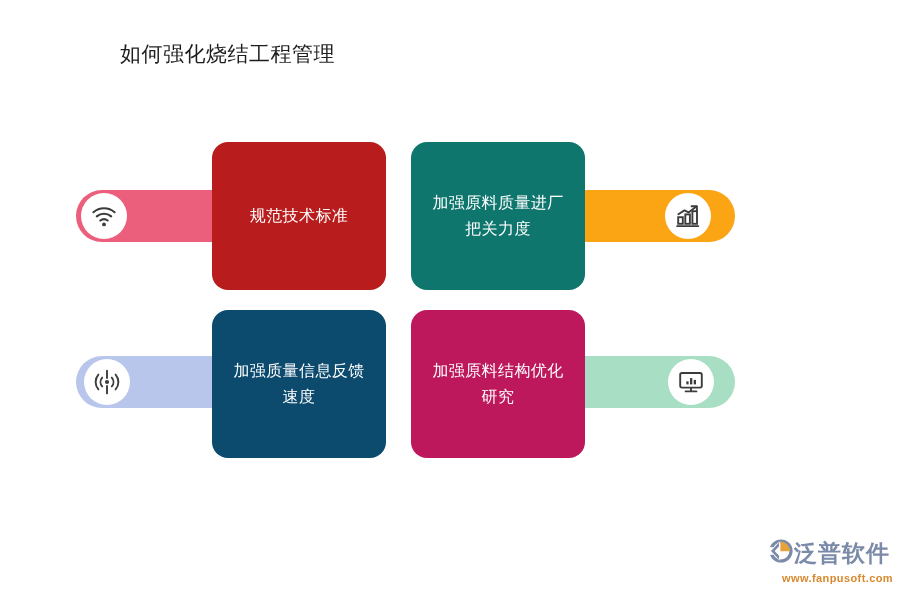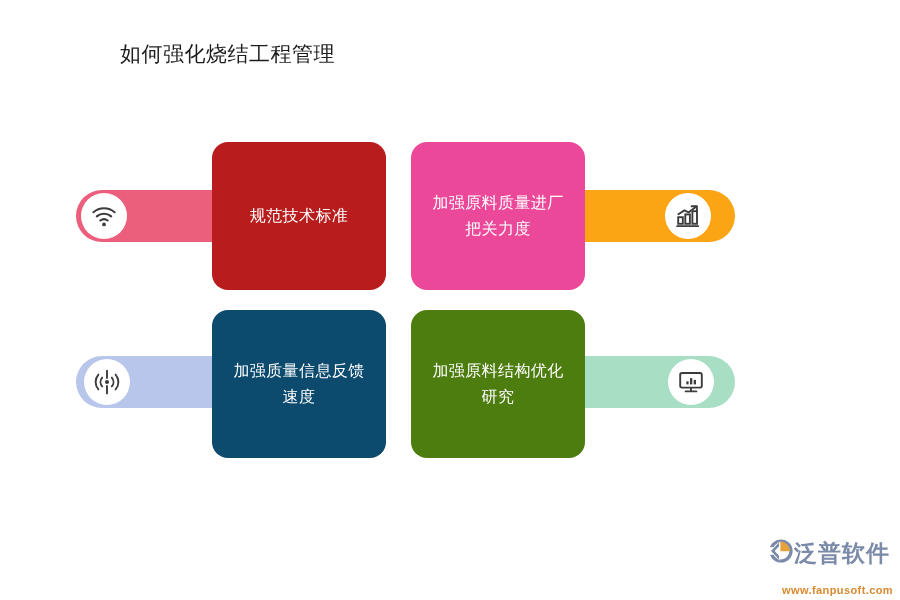--- a/index.html
+++ b/index.html
@@ -112,21 +112,21 @@
   .logo-mark { flex: none; }
   .logo-text {
     font-size: 23px;
     font-weight: bold;
     color: #7b8aa8;
     letter-spacing: 1px;
     line-height: 26px;
     white-space: nowrap;
   }
   .logo-url {
-    margin-top: 16px;
+    margin-top: 4px;
     font-size: 11px;
     font-weight: bold;
     color: #d9892e;
     letter-spacing: 0.4px;
     text-align: right;
     white-space: nowrap;
   }
 </style>
 </head>
 <body>
@@ -160,21 +160,21 @@
         <rect x="4.2" y="15.2" width="4.6" height="6.6" fill="none" stroke="#3c3c3c" stroke-width="1.9"></rect>
         <rect x="11.3" y="12.4" width="4.6" height="9.4" fill="none" stroke="#3c3c3c" stroke-width="1.9"></rect>
         <rect x="18.4" y="9.2" width="4.6" height="12.6" fill="none" stroke="#3c3c3c" stroke-width="1.9"></rect>
         <path d="M4.4 12.2 L10.4 8.4 L14.6 10.4 L22.4 4.6" fill="none" stroke="#3c3c3c" stroke-width="1.9" stroke-linecap="round" stroke-linejoin="round"></path>
         <path d="M17.6 4.3 L22.9 4.3 L22.9 9.2" fill="none" stroke="#3c3c3c" stroke-width="1.9" stroke-linecap="round" stroke-linejoin="round"></path>
         <line x1="3.1" y1="24.1" x2="24.3" y2="24.1" stroke="#3c3c3c" stroke-width="1.9" stroke-linecap="round"></line>
       </svg>
     </span>
   </div>
 
-  <div class="card card-tr" style="background:#ec4899">
+  <div class="card card-tr" style="background:#0f766e">
     <span class="card-label">加强原料质量进厂把关力度</span>
   </div>
 
   <div class="bar bar-left bar-row-bottom" style="background:#b9c6ec"></div>
 
   <div class="icon-badge badge-bl">
     <span>
       <svg width="28" height="28" viewBox="0 0 28 28" aria-hidden="true">
         <line x1="14" y1="2.6" x2="14" y2="10.1" stroke="#3c3c3c" stroke-width="1.9" stroke-linecap="round"></line>
         <line x1="14" y1="17.9" x2="14" y2="25.4" stroke="#3c3c3c" stroke-width="1.9" stroke-linecap="round"></line>
@@ -199,21 +199,21 @@
         <rect x="3.2" y="5.0" width="21.6" height="14.6" rx="1.8" fill="none" stroke="#3c3c3c" stroke-width="1.9"></rect>
         <line x1="14" y1="19.6" x2="14" y2="23.2" stroke="#3c3c3c" stroke-width="1.9"></line>
         <line x1="8.6" y1="23.4" x2="19.4" y2="23.4" stroke="#3c3c3c" stroke-width="1.9" stroke-linecap="round"></line>
         <rect x="9.3" y="13.3" width="2.3" height="3.1" fill="#3c3c3c"></rect>
         <rect x="13.0" y="10.1" width="2.3" height="6.3" fill="#3c3c3c"></rect>
         <rect x="16.7" y="11.9" width="2.3" height="4.5" fill="#3c3c3c"></rect>
       </svg>
     </span>
   </div>
 
-  <div class="card card-br" style="background:#4d7c0f">
+  <div class="card card-br" style="background:#be185d">
     <span class="card-label">加强原料结构优化研究</span>
   </div>
 
   <div class="logo">
     <div class="logo-row">
       <span class="logo-mark">
         <svg width="26" height="26" viewBox="0 0 26 26" aria-hidden="true">
           <path d="M13 1.4 A11.6 11.6 0 1 0 13 24.6 A11.6 11.6 0 1 0 13 1.4 Z
                    M13 4.6 A8.4 8.4 0 1 1 13 21.4 A8.4 8.4 0 1 1 13 4.6 Z" fill="#7b8aa8"></path>
           <path d="M12.4 3.6 A9.6 9.6 0 0 1 22.0 13.2 L12.4 13.2 Z" fill="#e8a23c"></path>

